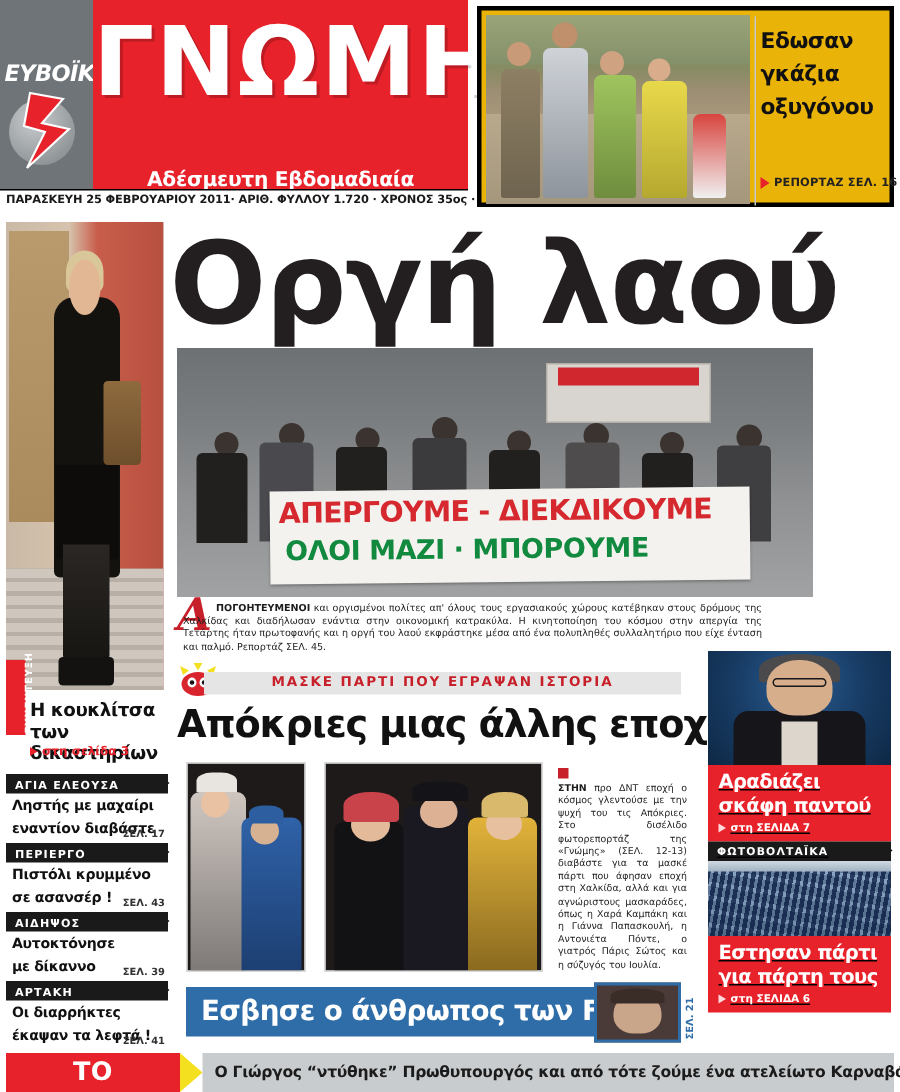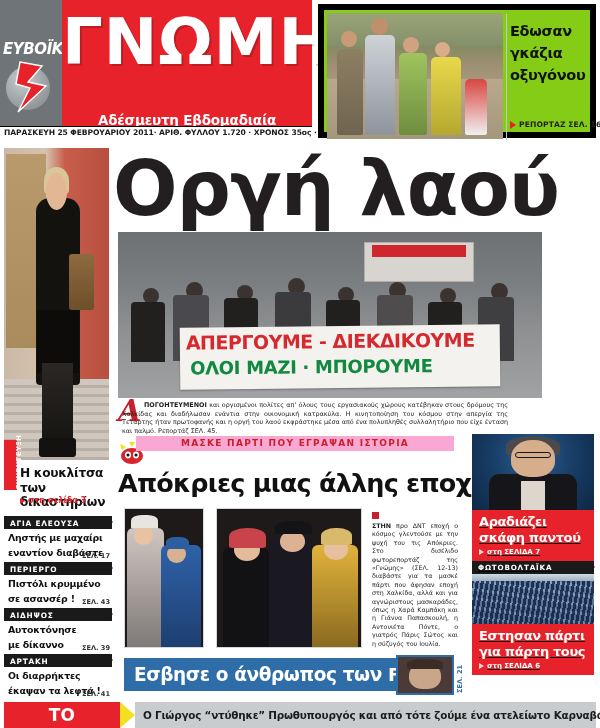--- a/index.html
+++ b/index.html
@@ -57,21 +57,21 @@
     white-space: nowrap;
   }
   .dateline-rule {
     position: absolute; left: 0px; top: 126px; width: 312px; height: 1px;
     background: #000;
   }
 
   
   .top-teaser {
     position: absolute; left: 318px; top: 4px; width: 278px; height: 134px;
-    border: 6px solid #000000; background: #84cc16;
+    border: 3px solid #000000; background: #eab308;
   }
   .moto-photo {
     position: absolute; left: 3px; top: 3px; width: 176px; height: 126px;
     overflow: hidden;
     background: linear-gradient(#98a36f 0%, #7d8a5c 22%, #9c8e72 40%, #b5a489 70%, #c2b296 100%);
   }
   .moto-sky { position:absolute; left:0; top:0; width:100%; height:26%;
     background: linear-gradient(#9aa478, #84906a); }
   .moto-ground { position:absolute; left:0; bottom:0; width:100%; height:48%;
     background: linear-gradient(#b8a98d, #a5977c); }
@@ -216,22 +216,22 @@
   .lead-text {
     position: absolute; left: 122px; top: 401px; width: 386px;
     font-size: 6.4px; line-height: 8.6px; color: #1d1d1d;
     text-align: justify; font-weight: 500;
   }
   .lead-text b { font-weight: bold; }
   .lead-indent { display:inline-block; width:22px; }
 
   
   .mask-strip {
-    position: absolute; left: 136px; top: 436px; width: 318px; height: 15px;
-    background: #f9a8d4;
+    position: absolute; left: 136px; top: 448px; width: 318px; height: 15px;
+    background: #e5e5e5;
   }
   .mask-strip span {
     display:block; text-align:center; color:#c8202a; font-weight:bold;
     font-size: 9px; letter-spacing: 1.3px; line-height: 15px;
   }
   .mask-icon {
     position: absolute; left: 118px; top: 442px; width: 28px; height: 26px;
   }
   .carnival-head {
     position: absolute; left: 118px; top: 468px; width: 340px;

